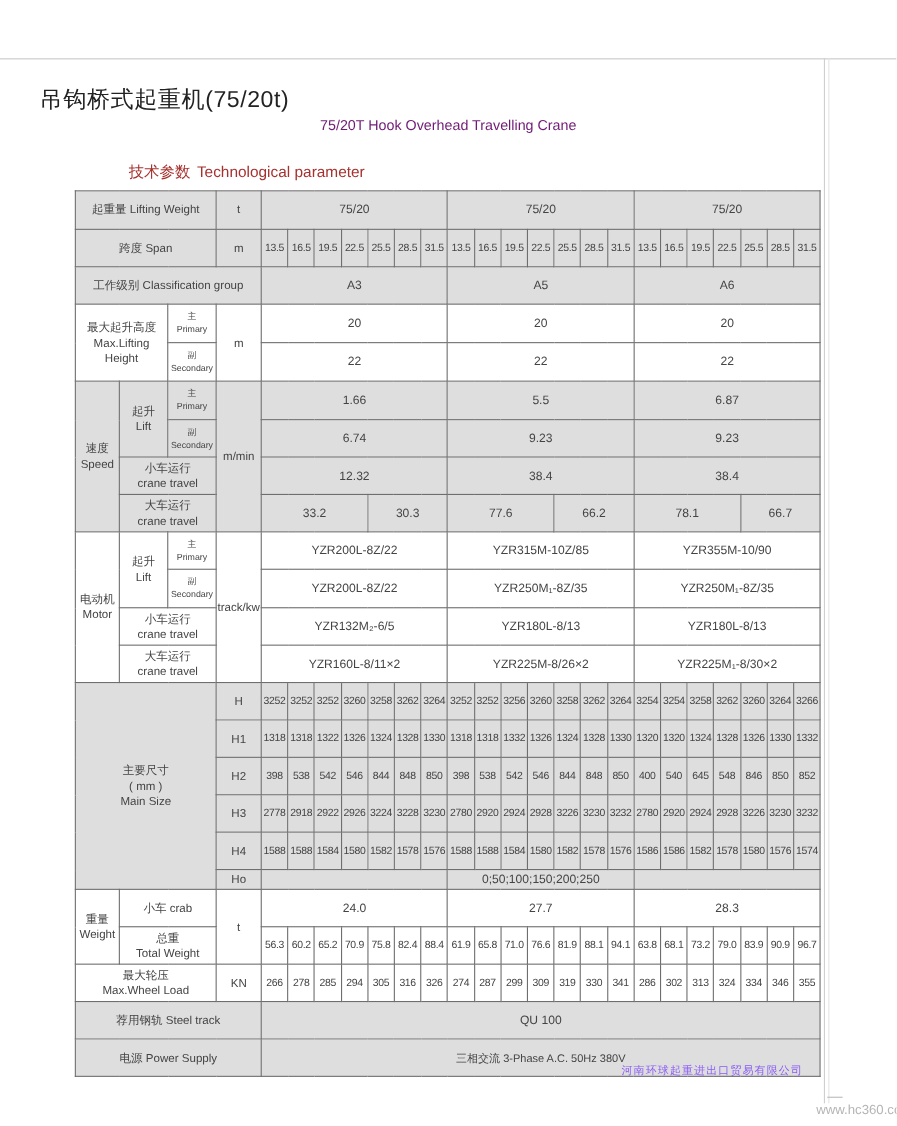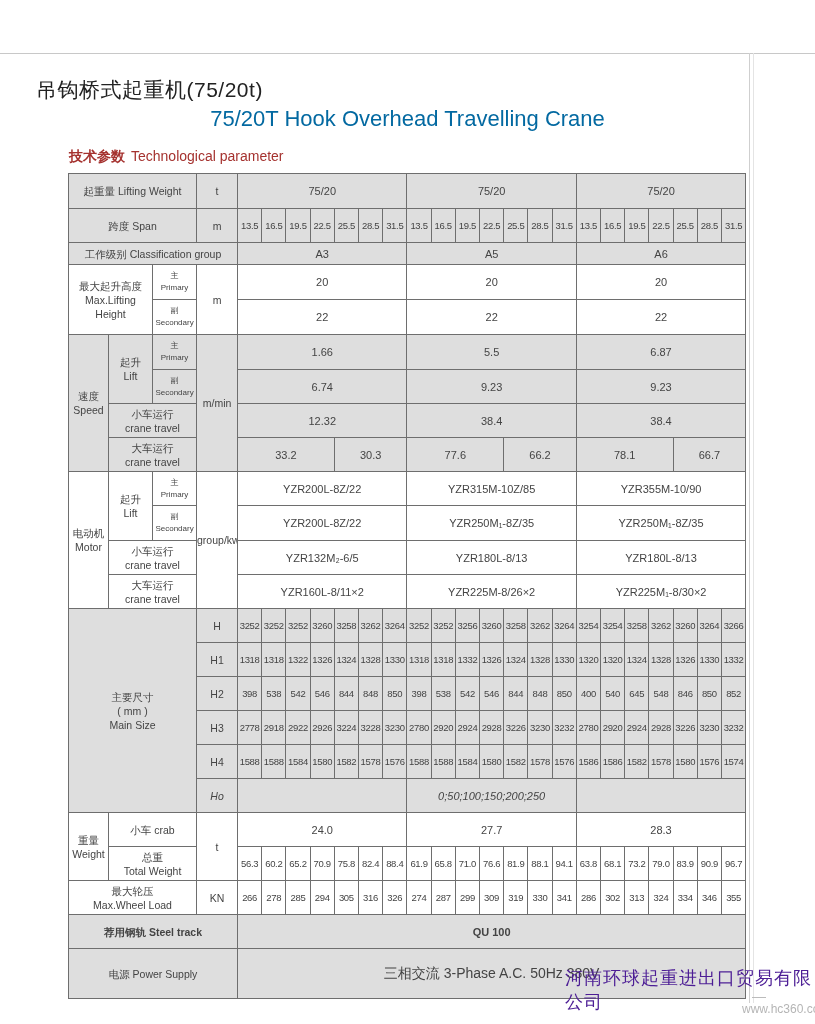--- a/index.html
+++ b/index.html
@@ -4,38 +4,38 @@
 <style>
   html, body { margin: 0; padding: 0; }
   body {
     width: 815px; height: 1024px; background: #ffffff; position: relative; overflow: hidden;
     font-family: "Liberation Sans", "DejaVu Sans", sans-serif; color: #333;
   }
   .top-rule { position: absolute; left: 0; top: 53px; width: 815px; height: 1px; background: #c8c8c8; }
   .right-rule { position: absolute; left: 749px; top: 53px; width: 1px; height: 950px; background: #cfcfcf; }
   .right-rule2 { position: absolute; left: 753px; top: 53px; width: 1px; height: 950px; background: #e4e4e4; }
   .title-cn { position: absolute; left: 0; width: 815px; top: 76px; font-size: 21px; color: #222; letter-spacing: 0.5px; padding-left: 36px; }
-  .title-en { position: absolute; left: 0; width: 815px; top: 106px; text-align: center; font-size: 22px; color: #0369a1; }
+  .title-en { position: absolute; left: 0; width: 815px; top: 106px; text-align: center; font-size: 13px; color: #701a75; }
   .section-title { position: absolute; left: 69px; top: 148px; font-size: 14px; color: #a5322f; }
-  .section-title .cn { font-weight: bold; margin-right: 6px; }
+  .section-title .cn { font-weight: normal; margin-right: 6px; margin-left: 48px; }
 
   table.spec {
     position: absolute; left: 68px; top: 173px; width: 678px;
     border-collapse: collapse; table-layout: fixed; font-size: 10px; color: #444;
   }
   table.spec td { border: 1px solid #6e6e6e; text-align: center; vertical-align: middle; padding: 0; overflow: hidden; white-space: nowrap; }
   .g td, td.g { background: #dedede; }
   .w td, td.w { background: #ffffff; }
   td.num { font-size: 9.5px; letter-spacing: -0.3px; }
   td.lbl { font-size: 10.5px; line-height: 14px; }
   td.small { font-size: 8px; line-height: 12px; }
   td.val { font-size: 11px; }
   .wrap { white-space: normal !important; }
 
-  .watermark-cn { position: absolute; left: 565px; top: 966px; font-size: 18px; color: #4c1d95; letter-spacing: 1px; }
+  .watermark-cn { position: absolute; left: 565px; top: 966px; font-size: 10px; color: #8b5cf6; letter-spacing: 1px; }
   .watermark-url { position: absolute; left: 742px; top: 1002px; font-size: 12px; color: #b5b5b5; }
   .tick { position: absolute; left: 752px; top: 997px; width: 14px; height: 1px; background: #bbb; }
 </style>
 </head>
 <body>
 
 <div class="top-rule"></div>
 <div class="right-rule"></div>
 <div class="right-rule2"></div>
 
@@ -80,21 +80,21 @@
         <td class="num">28.5</td>
         <td class="num">31.5</td>
         <td class="num">13.5</td>
         <td class="num">16.5</td>
         <td class="num">19.5</td>
         <td class="num">22.5</td>
         <td class="num">25.5</td>
         <td class="num">28.5</td>
         <td class="num">31.5</td>
       </tr>
-      <tr class="g" style="height: 22px;">
+      <tr class="g" style="height: 34px;">
         <td colspan="4" class="lbl">工作级别 Classification group</td>
         <td colspan="7" class="val">A3</td>
         <td colspan="7" class="val">A5</td>
         <td colspan="7" class="val">A6</td>
       </tr>
       <tr class="w" style="height: 35px;">
         <td colspan="2" rowspan="2" class="lbl wrap">
           <div>最大起升高度</div>
           <div>Max.Lifting Height</div>
         </td>
@@ -170,21 +170,21 @@
           <div>Motor</div>
         </td>
         <td rowspan="2" class="lbl wrap">
           <div>起升</div>
           <div>Lift</div>
         </td>
         <td class="small wrap">
           <div>主</div>
           <div>Primary</div>
         </td>
-        <td rowspan="4" class="lbl">group/kw</td>
+        <td rowspan="4" class="lbl">track/kw</td>
         <td colspan="7" class="val">YZR200L-8Z/22</td>
         <td colspan="7" class="val">YZR315M-10Z/85</td>
         <td colspan="7" class="val">YZR355M-10/90</td>
       </tr>
       <tr class="w" style="height: 35px;">
         <td class="small wrap">
           <div>副</div>
           <div>Secondary</div>
         </td>
         <td colspan="7" class="val">YZR200L-8Z/22</td>
@@ -327,21 +327,21 @@
         <td class="num">1578</td>
         <td class="num">1576</td>
         <td class="num">1586</td>
         <td class="num">1586</td>
         <td class="num">1582</td>
         <td class="num">1578</td>
         <td class="num">1580</td>
         <td class="num">1576</td>
         <td class="num">1574</td>
       </tr>
-      <tr class="g" style="height: 34px; font-style: italic;">
+      <tr class="g" style="height: 18px;">
         <td class="lbl">Ho</td>
         <td colspan="7"></td>
         <td colspan="7" class="val">0;50;100;150;200;250</td>
         <td colspan="7"></td>
       </tr>
       <tr class="w" style="height: 34px;">
         <td rowspan="2" class="lbl wrap">
           <div>重量</div>
           <div>Weight</div>
         </td>
@@ -399,26 +399,26 @@
         <td class="num">330</td>
         <td class="num">341</td>
         <td class="num">286</td>
         <td class="num">302</td>
         <td class="num">313</td>
         <td class="num">324</td>
         <td class="num">334</td>
         <td class="num">346</td>
         <td class="num">355</td>
       </tr>
-      <tr class="g" style="height: 34px; font-weight: bold;">
+      <tr class="g" style="height: 34px;">
         <td colspan="4" class="lbl">荐用钢轨 Steel track</td>
         <td colspan="21" class="val">QU 100</td>
       </tr>
-      <tr class="g" style="height: 50px;">
+      <tr class="g" style="height: 34px;">
         <td colspan="4" class="lbl">电源 Power Supply</td>
-        <td colspan="21" class="val" style="font-size:14px">三相交流 3-Phase A.C. 50Hz  380V</td>
+        <td colspan="21" class="val" style="font-size:10px">三相交流 3-Phase A.C. 50Hz  380V</td>
       </tr>
     </tbody>
 </table>
 
 <div class="watermark-cn">河南环球起重进出口贸易有限公司</div>
 <div class="tick"></div>
 <div class="watermark-url">www.hc360.com</div>
 
 </body></html>

